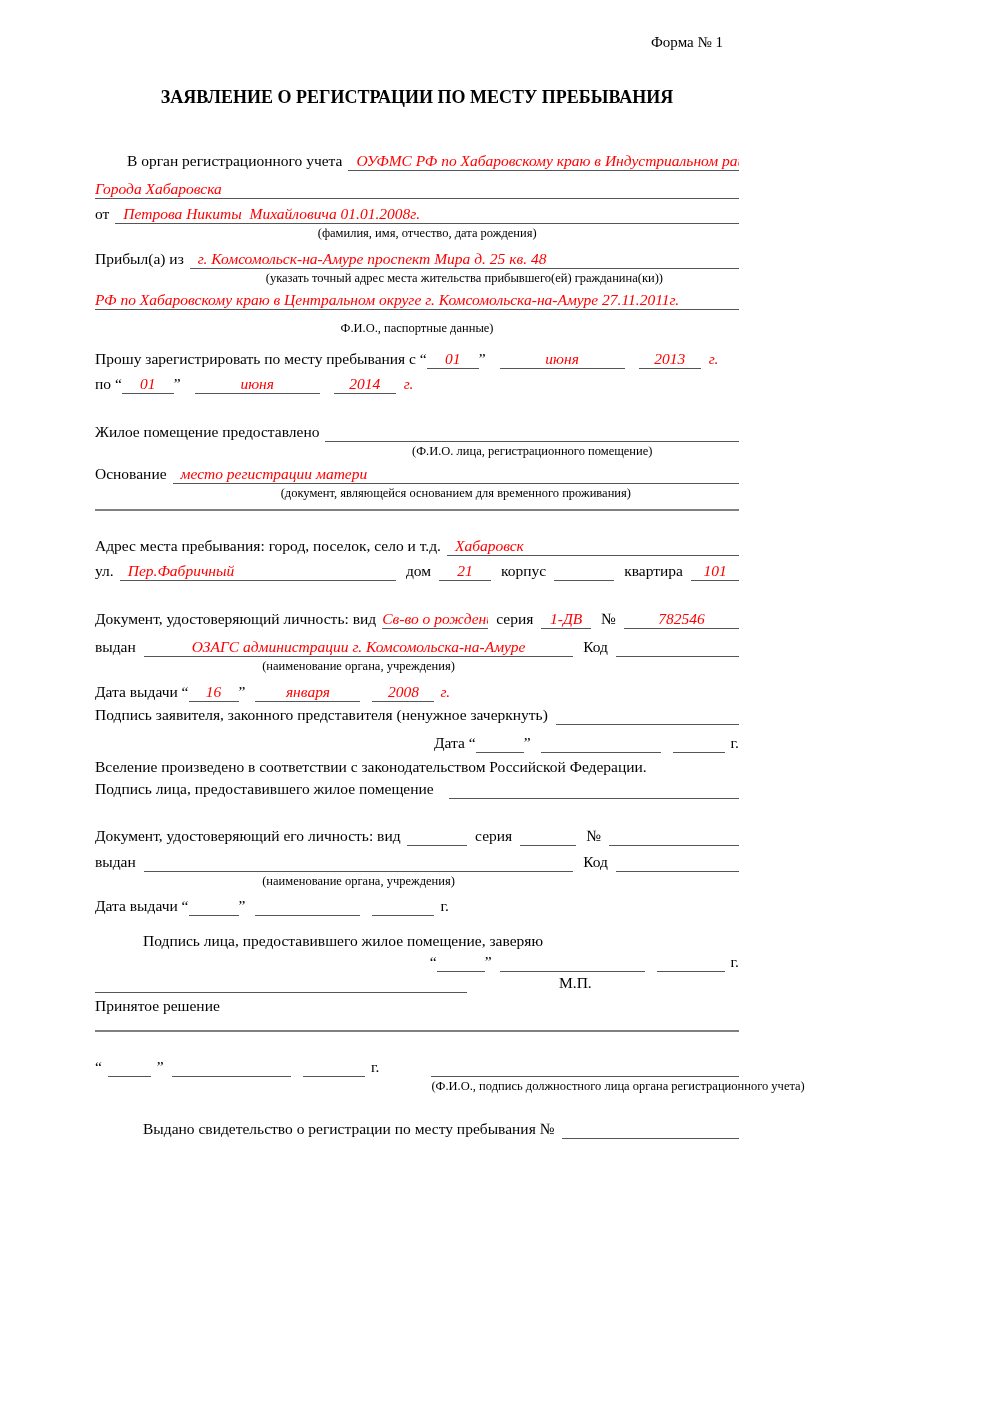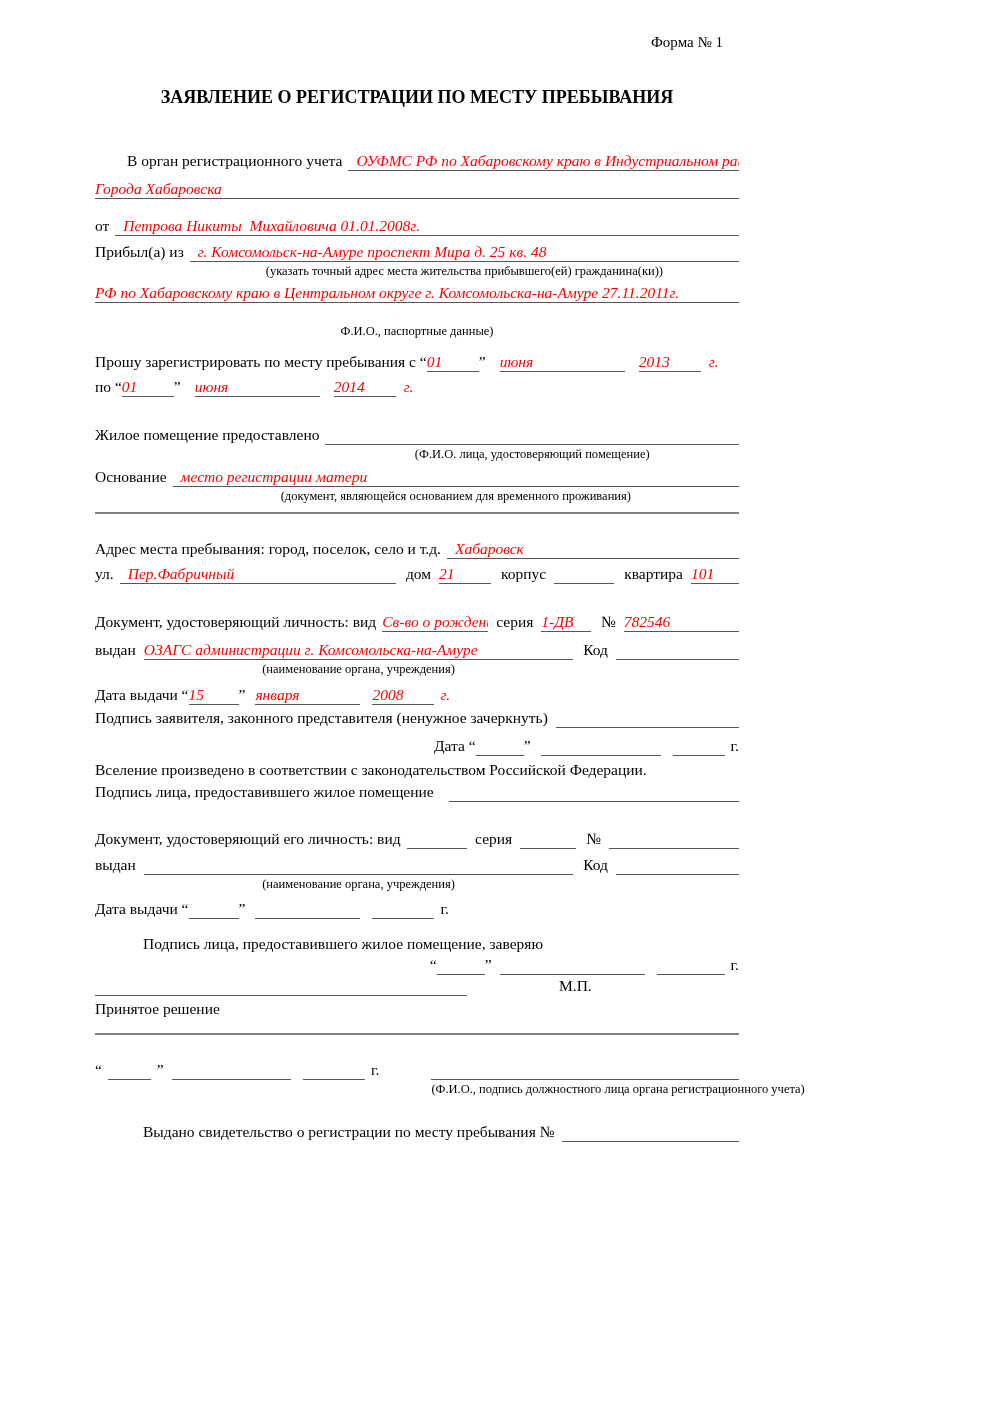--- a/index.html
+++ b/index.html
@@ -13,21 +13,21 @@
   .formno{ text-align:right; padding-right:16px; font-size:15px; line-height:19px;}
   .title{ margin-top:34px; text-align:center; font-weight:bold; font-size:18px; line-height:22px;}
   .row{ display:flex; align-items:flex-start; line-height:21px;}
   .lbl{ white-space:pre;}
   .blank{ border-bottom:1px solid var(--ul); height:21px; box-sizing:border-box; overflow:hidden;}
   .fl{ flex:1 1 auto; min-width:0;}
   .col{ display:flex; flex-direction:column;}
   .col > .blank{ width:100%;}
   .fill{ color:var(--red); font-style:italic; white-space:pre; display:block;}
   .fill.inline{ display:inline;}
-  .ctr{ }
+  .ctr{ text-align:center;}
   .left{ padding-left:8px; text-align:left;}
   .cap{ font-size:12.5px; line-height:19px; text-align:center; white-space:nowrap;}
   .hr2{ border:0; border-top:2px solid var(--div); margin:0;}
   .ml6{margin-left:6px;} .ml8{margin-left:8px;} .ml10{margin-left:10px;}
   .ml12{margin-left:12px;} .ml14{margin-left:14px;}
   .end{ justify-content:flex-end;}
   .indent{ padding-left:32px;text-align:center;}
   .indent48{ padding-left:48px;}
 </style>
 </head>
@@ -44,45 +44,46 @@
     <span class="blank fl ml6">
         <span class="fill left">ОУФМС РФ по Хабаровскому краю в Индустриальном районе</span>
       </span>
   </div>
   <div class="row" style="margin-top:7px">
     <span class="blank fl">
         <span class="fill">Города Хабаровска</span>
       </span>
   </div>
 
-  <div class="row" style="margin-top:16px">
+  <div class="row" style="margin-top:4px">
     <span class="lbl">от</span>
     <span class="col fl ml6">
       <span class="blank">
           <span class="fill left">Петрова Никиты  Михайловича 01.01.2008г.</span>
         </span>
+      <span class="cap">(фамилия, имя, отчество, дата рождения)</span>
     </span>
   </div>
 
   <div class="row" style="margin-top:5px">
     <span class="lbl">Прибыл(а) из</span>
     <span class="col fl ml6">
       <span class="blank">
           <span class="fill left">г. Комсомольск-на-Амуре проспект Мира д. 25 кв. 48</span>
         </span>
       <span class="cap">(указать точный адрес места жительства прибывшего(ей) гражданина(ки))</span>
     </span>
   </div>
 
   <div class="row" style="margin-top:1px">
     <span class="blank fl">
         <span class="fill">РФ по Хабаровскому краю в Центральном округе г. Комсомольска-на-Амуре 27.11.2011г.</span>
       </span>
   </div>
-  <div class="cap" style="margin-top:19px">Ф.И.О., паспортные данные)</div>
+  <div class="cap" style="margin-top:9px">Ф.И.О., паспортные данные)</div>
 
   <div class="row" style="margin-top:10px">
     <span class="lbl">Прошу зарегистрировать по месту пребывания с “</span>
     <span class="blank" style="width:52px">
         <span class="fill ctr">01</span>
       </span>
     <span class="lbl">”</span>
     <span class="blank ml14" style="width:125px">
         <span class="fill ctr">июня</span>
       </span>
@@ -105,21 +106,21 @@
       </span>
     <span class="fill inline ml8">г.</span>
   </div>
 
   <div class="row" style="margin-top:27px">
     <span class="lbl">Жилое помещение предоставлено</span>
     <span class="col fl ml6">
       <span class="blank">
           <span class="fill left"></span>
         </span>
-      <span class="cap">(Ф.И.О. лица, удостоверяющий помещение)</span>
+      <span class="cap">(Ф.И.О. лица, регистрационного помещение)</span>
     </span>
   </div>
 
   <div class="row" style="margin-top:2px">
     <span class="lbl">Основание</span>
     <span class="col fl ml6">
       <span class="blank">
           <span class="fill left">место регистрации матери</span>
         </span>
       <span class="cap">(документ, являющейся основанием для временного проживания)</span>
@@ -176,21 +177,21 @@
       <span class="cap">(наименование органа, учреждения)</span>
     </span>
     <span class="lbl ml10">Код</span>
     <span class="blank ml8" style="width:123px">
         <span class="fill ctr"></span>
       </span>
   </div>
   <div class="row" style="margin-top:5px">
     <span class="lbl">Дата выдачи “</span>
     <span class="blank" style="width:50px">
-        <span class="fill ctr">15</span>
+        <span class="fill ctr">16</span>
       </span>
     <span class="lbl">”</span>
     <span class="blank ml10" style="width:105px">
         <span class="fill ctr">января</span>
       </span>
     <span class="blank ml12" style="width:62px">
         <span class="fill ctr">2008</span>
       </span>
     <span class="fill inline ml6">г.</span>
   </div>

